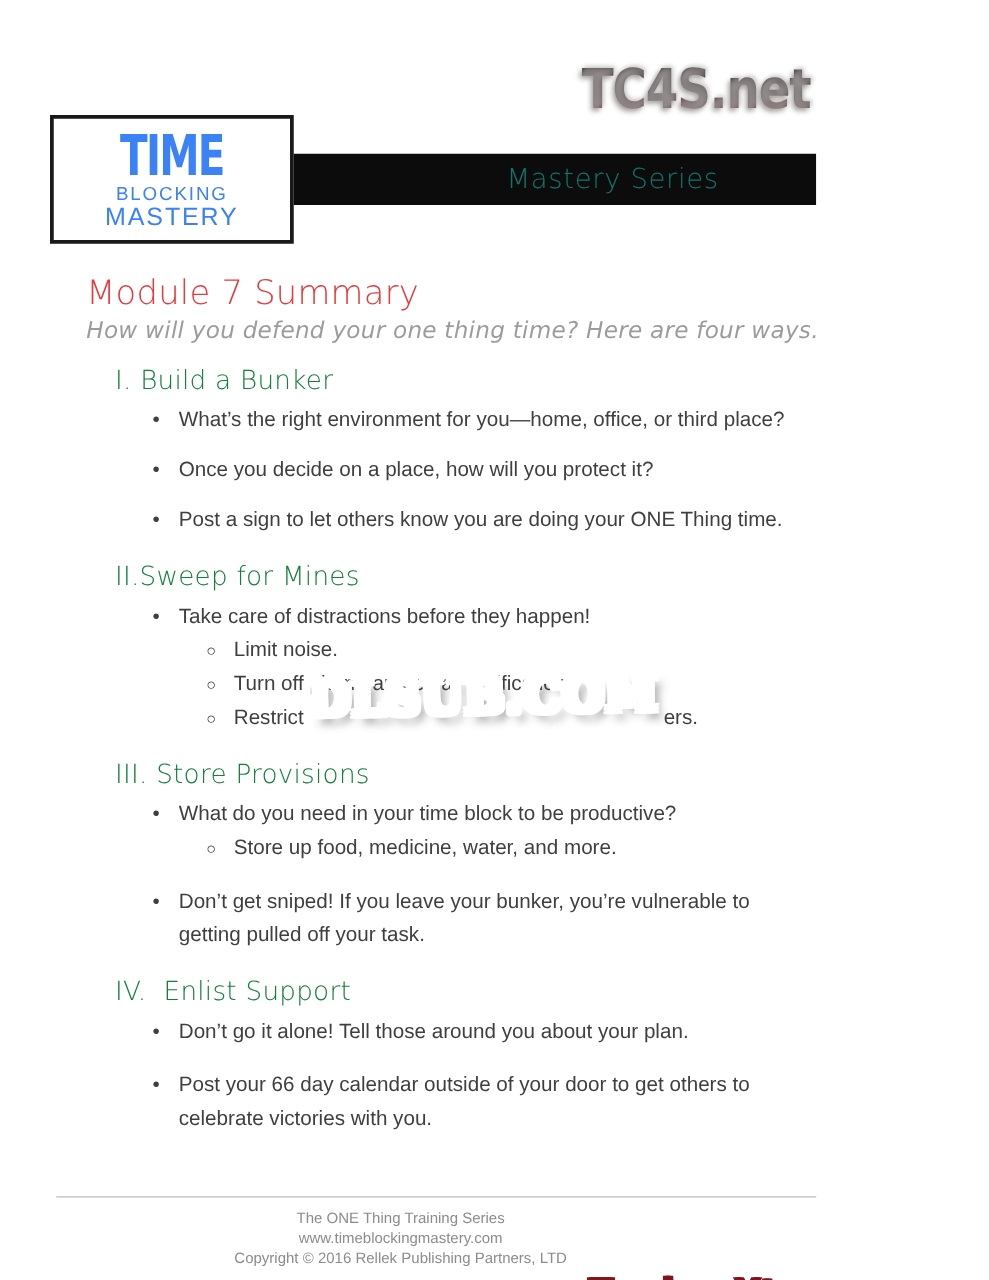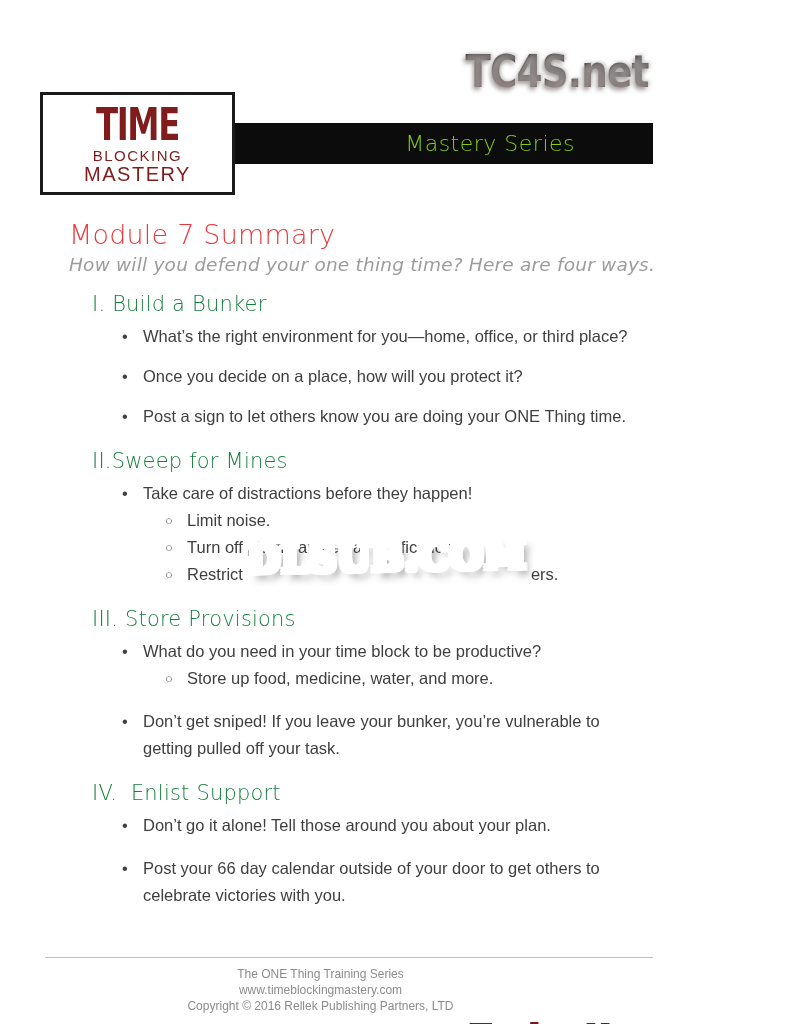--- a/index.html
+++ b/index.html
@@ -20,27 +20,27 @@
   }
 
   
   .header-bar {
     position:absolute; left:120px; right:0; top:79px; height:41px;
     background:#0c0c0c; z-index:1; display:flex; align-items:center;
     justify-content:flex-end; padding-right:78px; box-sizing:border-box;
   }
   .header-bar-label {
     font-family:"DejaVu Sans", sans-serif; font-weight:300;
-    font-size:22px; color:#84cc16; letter-spacing:.5px;
+    font-size:22px; color:#0f766e; letter-spacing:.5px;
   }
   .logo-box {
     position:absolute; left:40px; top:48px; width:189px; height:97px;
     background:#ffffff; border:3px solid #1a1a1a; z-index:2;
     display:flex; flex-direction:column; align-items:center; justify-content:center;
-    color:#7f1d1d; text-align:center;
+    color:#3b82f6; text-align:center;
   }
   .logo-time {
     font-family:"DejaVu Sans", sans-serif; font-weight:bold; font-size:45px;
     line-height:40px; letter-spacing:-2px; transform:scaleX(.72);
   }
   .logo-blocking { font-size:15px; letter-spacing:1.5px; line-height:17px; margin-top:2px; }
   .logo-mastery  { font-size:20px; letter-spacing:1.5px; line-height:18px; margin-top:1px; }
 
   
   .content { position:absolute; left:69px; top:176px; width:645px; z-index:3; }

